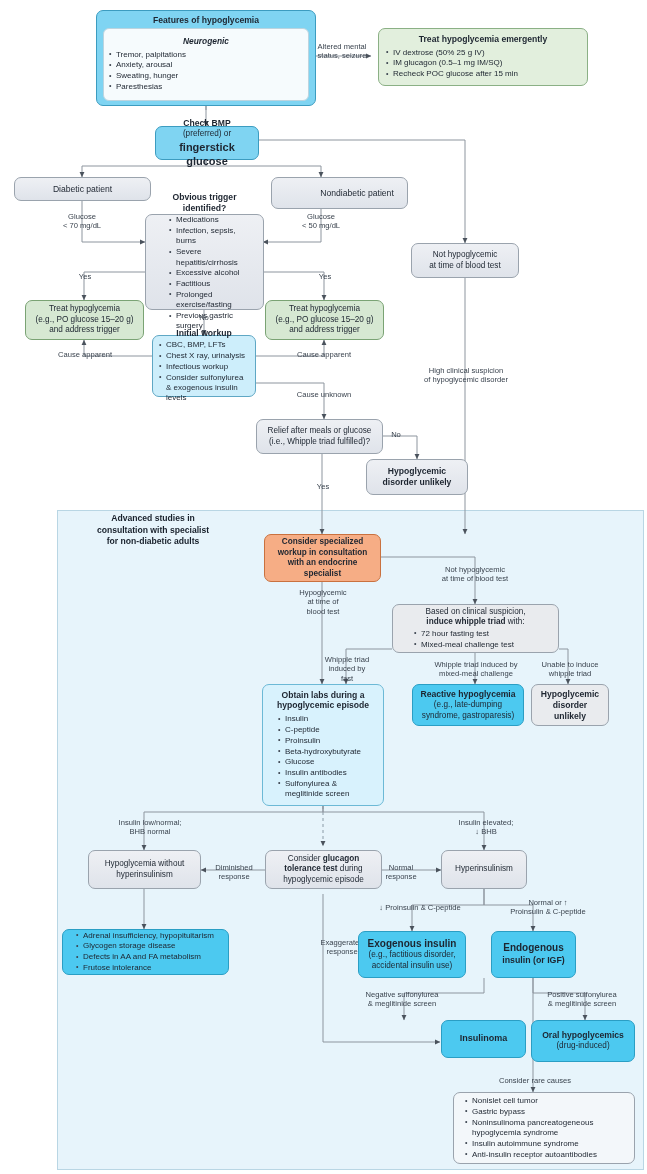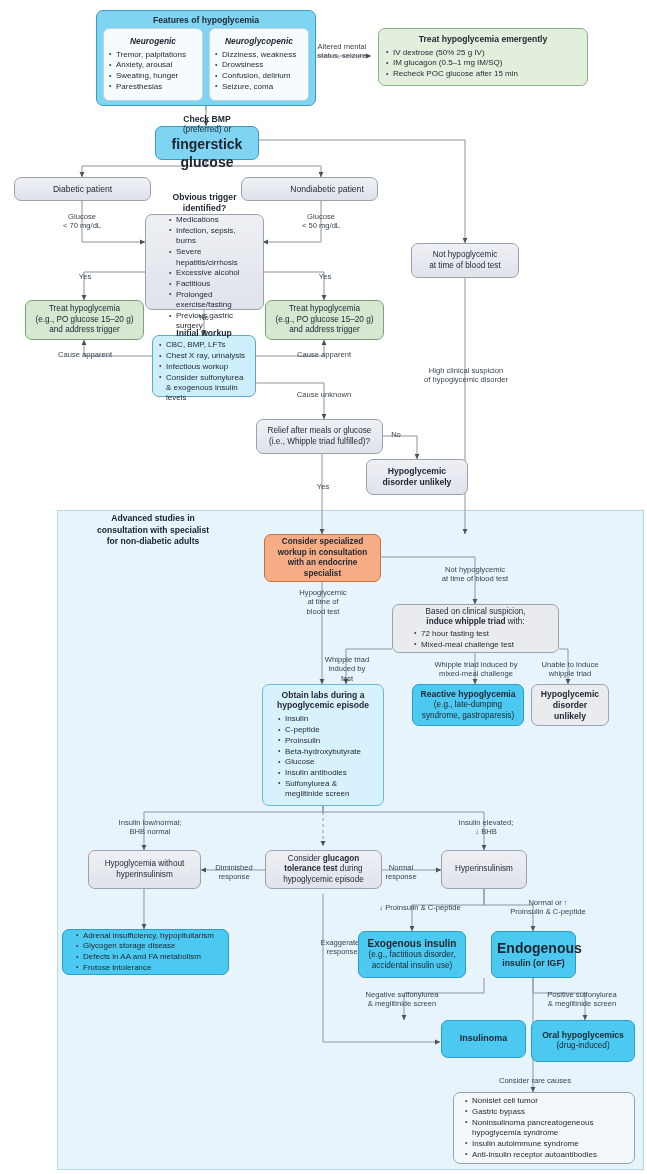--- a/index.html
+++ b/index.html
@@ -175,54 +175,45 @@
     <div style="display:flex;gap:6px;flex:1;">
       <div class="node white" style="position:relative;left:auto;top:auto;flex:1;border-radius:6px;padding:3px 4px;background:#f6fbfd;border-color:#bcd4df;">
         <div class="title i" style="font-size:8.4px;">Neurogenic</div>
         <ul class="bul">
           <li>Tremor, palpitations</li>
           <li>Anxiety, arousal</li>
           <li>Sweating, hunger</li>
           <li>Paresthesias</li>
         </ul>
       </div>
-      <div class="node white" style="position:relative;left:auto;top:auto;flex:1;border-radius:6px;padding:3px 4px;background:#f6fbfd;border-color:#bcd4df;">
-        <div class="title i" style="font-size:8.4px;">Neuroglycopenic</div>
-        <ul class="bul">
-          <li>Dizziness, weakness</li>
-          <li>Drowsiness</li>
-          <li>Confusion, delirium</li>
-          <li>Seizure, coma</li>
-        </ul>
-      </div>
     </div>
   </div>
 
   <div class="elabel wrapok" style="left:310px;top:42px;width:64px;white-space:pre-line;">Altered mental
 status, seizure</div>
 
   <div class="node green-lt" style="left:378px;top:28px;width:210px;height:58px;padding:4px 6px;">
     <div class="title" style="text-align:center;">Treat hypoglycemia emergently</div>
     <ul class="bul">
       <li>IV dextrose (50% 25 g IV)</li>
       <li>IM glucagon (0.5–1 mg IM/SQ)</li>
       <li>Recheck POC glucose after 15 min</li>
     </ul>
   </div>
 
   <div class="node blue-hdr" style="left:155px;top:126px;width:104px;height:34px;">
     <div class="b" style="font-size:8.6px;">Check BMP</div>
     <div>(preferred) or</div>
-    <div class="b" style="font-size:14px;">fingerstick glucose</div>
+    <div class="b" style="font-size:11px;">fingerstick glucose</div>
   </div>
 
   <div class="node grey" style="left:14px;top:177px;width:137px;height:24px;">
     <div style="font-size:8.6px;">Diabetic patient</div>
   </div>
-  <div class="node grey" style="left:241px;top:177px;width:137px;height:24px;padding-left:40px;">
+  <div class="node grey" style="left:271px;top:177px;width:137px;height:32px;padding-left:40px;">
     <div style="font-size:8.6px;">Nondiabetic patient</div>
   </div>
 
   <div class="elabel" style="left:52px;top:212px;width:60px;white-space:pre-line;">Glucose
 &lt; 70 mg/dL</div>
   <div class="elabel" style="left:291px;top:212px;width:60px;white-space:pre-line;">Glucose
 &lt; 50 mg/dL</div>
 
   <div class="node grey" style="left:145px;top:214px;width:119px;height:96px;padding:3px 22px;">
     <div class="title" style="margin-bottom:1px;">Obvious trigger identified?</div>
@@ -382,21 +373,21 @@
     </ul>
   </div>
 
   <div class="node blue-str" style="left:358px;top:931px;width:108px;height:47px;">
     <div class="b" style="font-size:10px;">Exogenous insulin</div>
     <div>(e.g., factitious disorder,</div>
     <div>accidental insulin use)</div>
   </div>
 
   <div class="node blue-str" style="left:491px;top:931px;width:85px;height:47px;">
-    <div class="b" style="font-size:14px;">Endogenous</div>
+    <div class="b" style="font-size:10px;">Endogenous</div>
     <div class="b" style="font-size:8.8px;">insulin (or IGF)</div>
   </div>
 
   <div class="elabel" style="left:341px;top:990px;width:122px;white-space:pre-line;">Negative sulfonylurea
 &amp; meglitinide screen</div>
   <div class="elabel" style="left:521px;top:990px;width:122px;white-space:pre-line;">Positive sulfonylurea
 &amp; meglitinide screen</div>
 
   <div class="node blue-str" style="left:441px;top:1020px;width:85px;height:38px;">
     <div class="b" style="font-size:9px;">Insulinoma</div>

